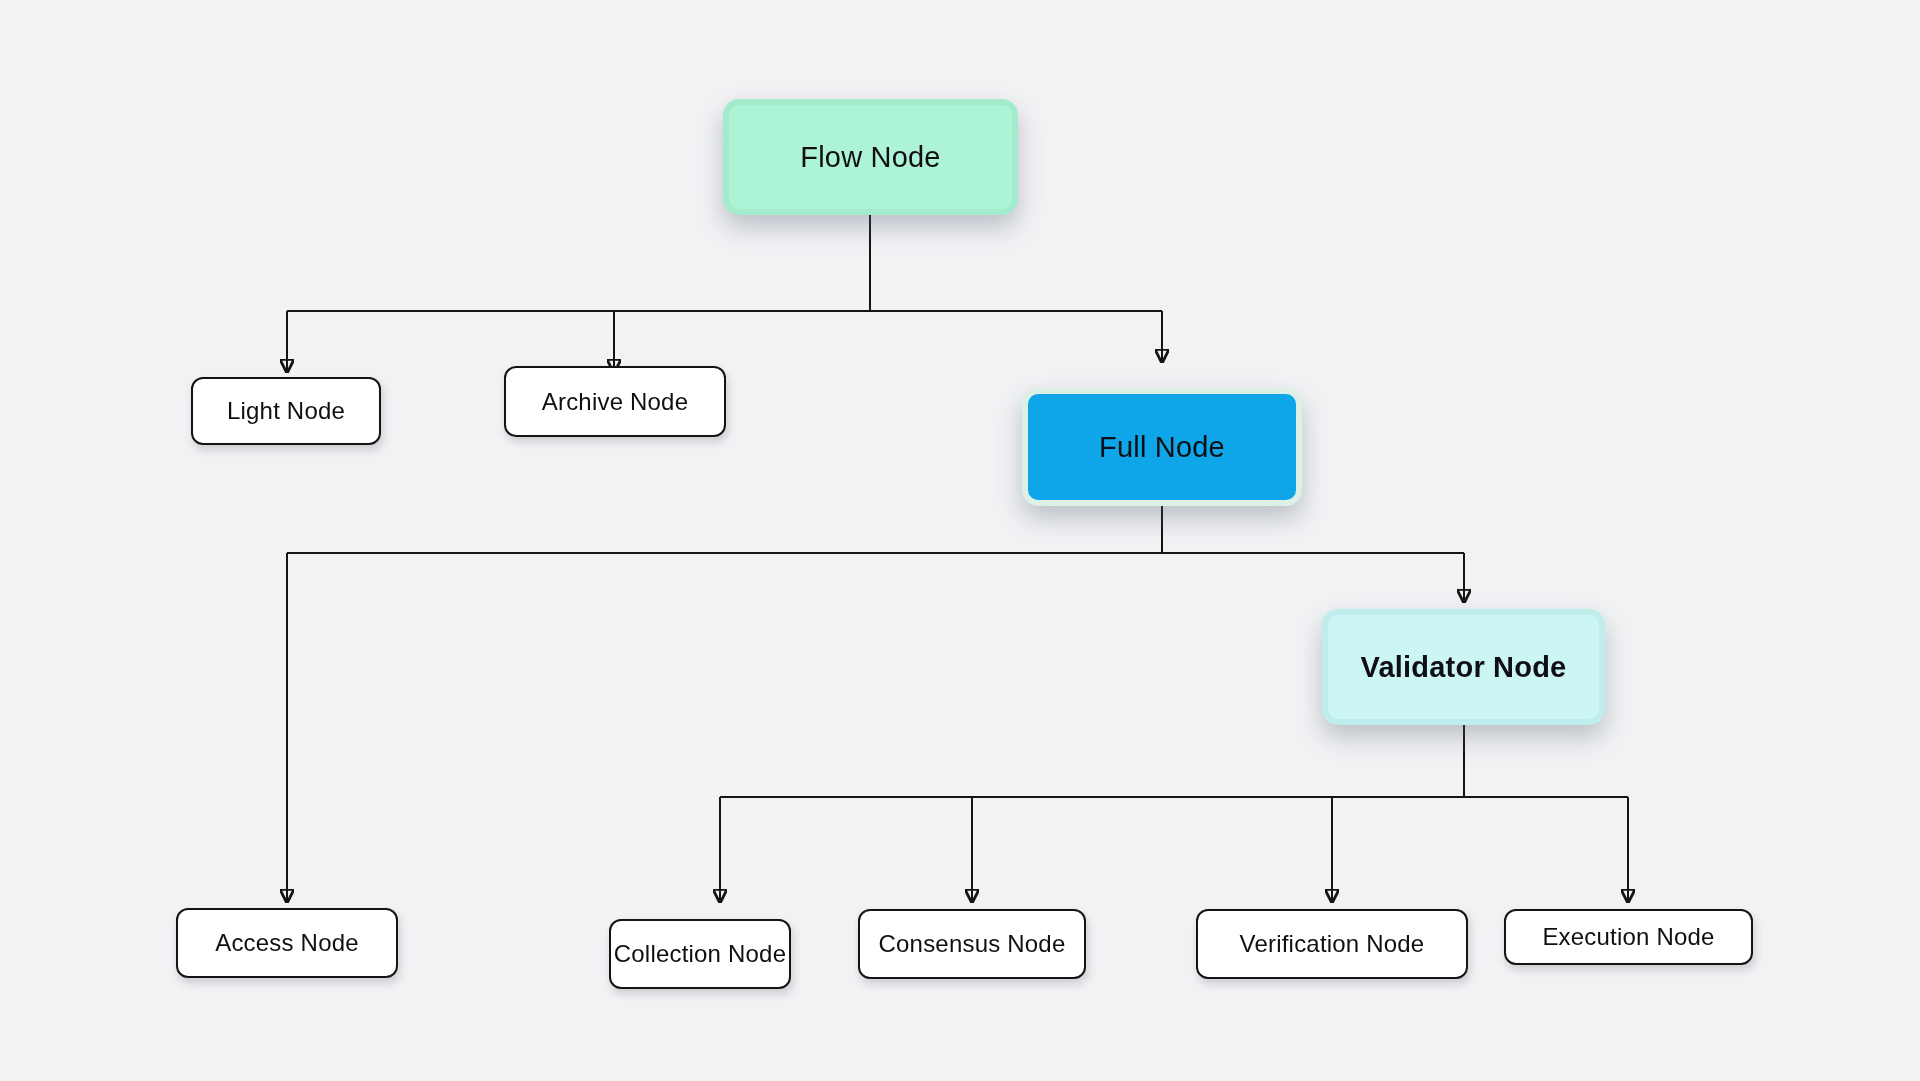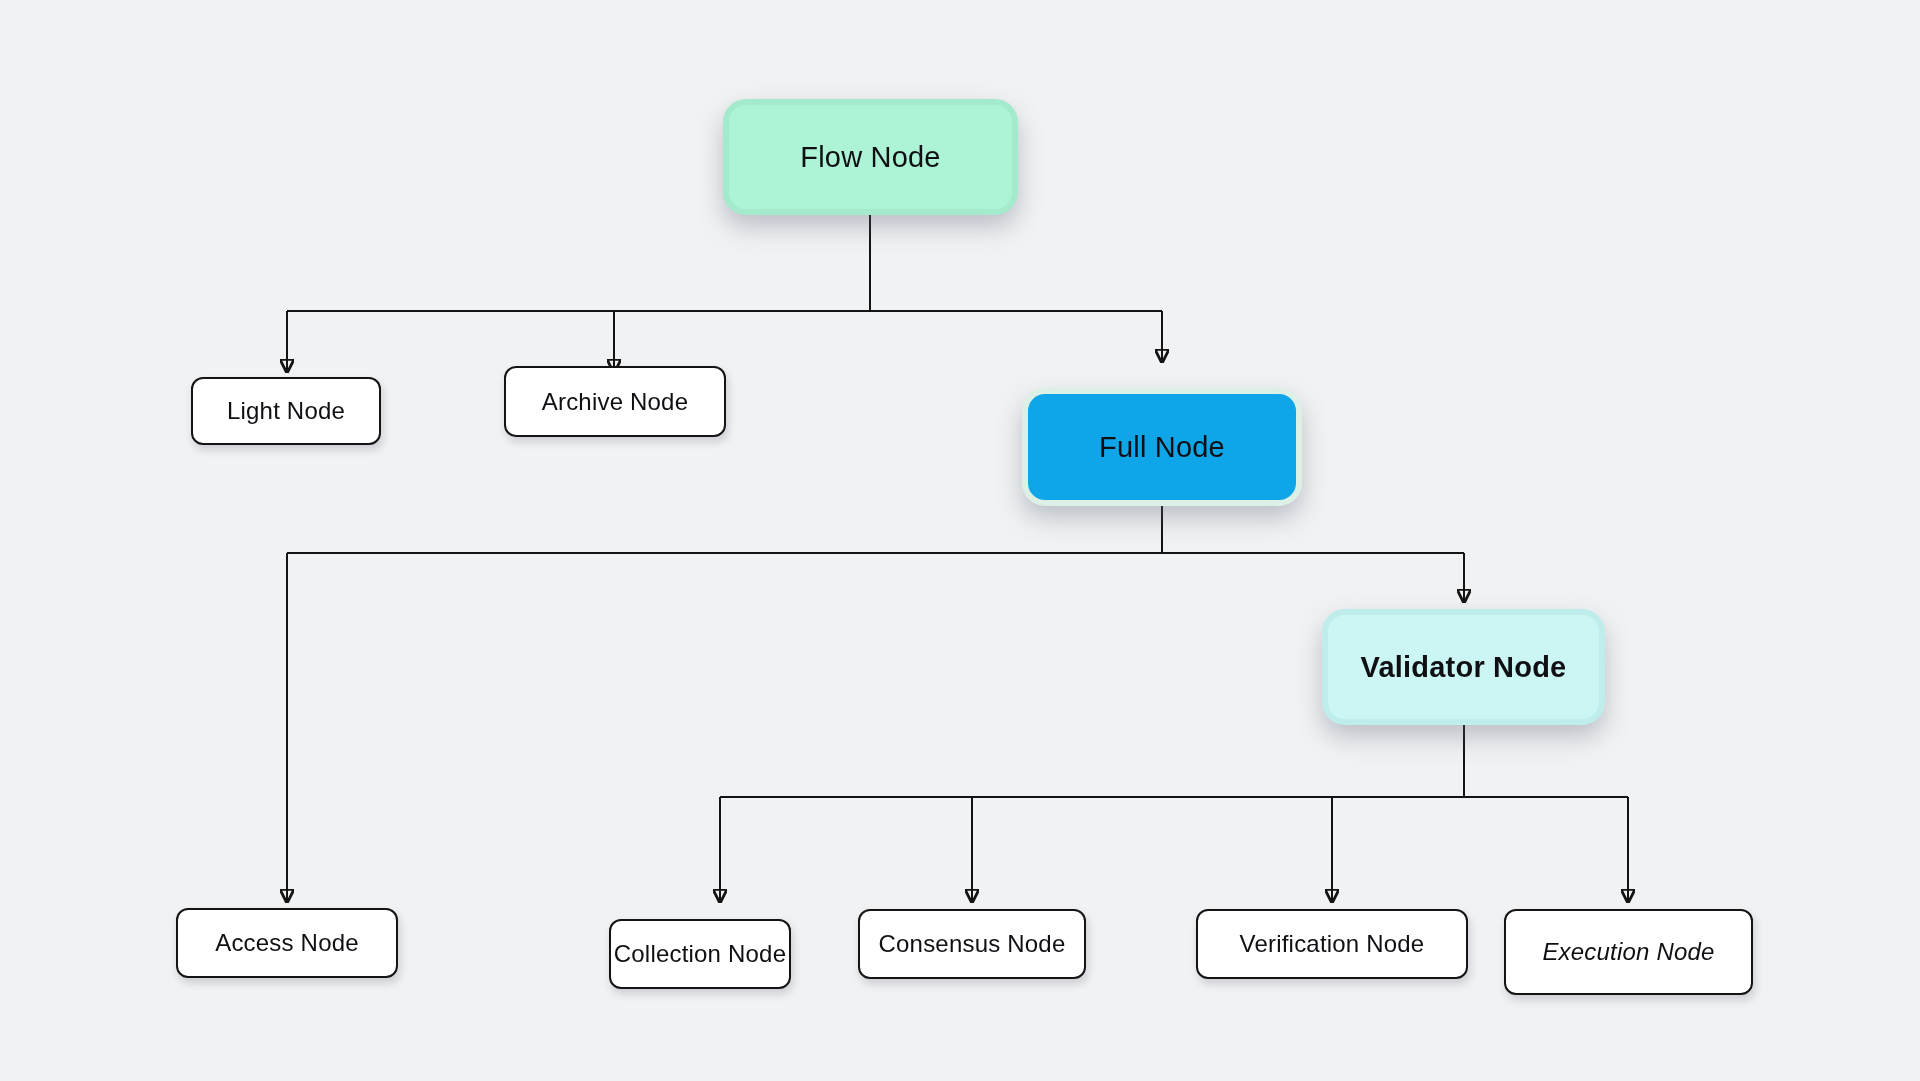--- a/index.html
+++ b/index.html
@@ -34,21 +34,21 @@
     background: #ffffff;
     border: 2px solid #141414;
     border-radius: 12px;
     font-size: 24px;
     font-weight: 500;
     letter-spacing: 0.2px;
     box-shadow: 2px 5px 8px rgba(40, 45, 55, 0.18);
     white-space: nowrap;
   }
   .node.lvl1, .node.lvl-big {
-    border-radius: 23px;
+    border-radius: 16px;
     font-size: 29px;
     box-shadow: 0 12px 24px rgba(90, 100, 115, 0.35);
   }
   .node.flow {
     left: 723px; top: 99px; width: 295px; height: 116px;
     background: #adf4d6;
     border: 6px solid #a3ebcc;
   }
   .node.full {
     left: 1022px; top: 388px; width: 280px; height: 118px;
@@ -60,21 +60,21 @@
     background: #ccf6f4;
     border: 6px solid #bfedeb;
     font-weight: bold;
   }
   .node.light        { left: 191px;  top: 377px; width: 190px; height: 68px; }
   .node.archive      { left: 504px;  top: 366px; width: 222px; height: 71px; }
   .node.access       { left: 176px;  top: 908px; width: 222px; height: 70px; }
   .node.collection   { left: 609px;  top: 909px; width: 182px; height: 70px; margin-top: 10px; }
   .node.consensus    { left: 858px;  top: 909px; width: 228px; height: 70px; }
   .node.verification { left: 1196px; top: 909px; width: 272px; height: 70px; }
-  .node.execution    { left: 1504px; top: 909px; width: 249px; height: 86px; font-style: italic; }
+  .node.execution    { left: 1504px; top: 909px; width: 249px; height: 56px; }
 </style>
 </head>
 <body>
 
 <div class="canvas">
 
   <svg class="connectors" viewBox="0 0 1920 1081" xmlns="http://www.w3.org/2000/svg">
     <defs>
       <marker id="arrow" viewBox="0 0 10 10" refX="9" refY="5" markerWidth="7" markerHeight="7" orient="auto-start-reverse">
         <path d="M0,0 L10,5 L0,10 Z" fill="#141414" stroke="none"></path>

